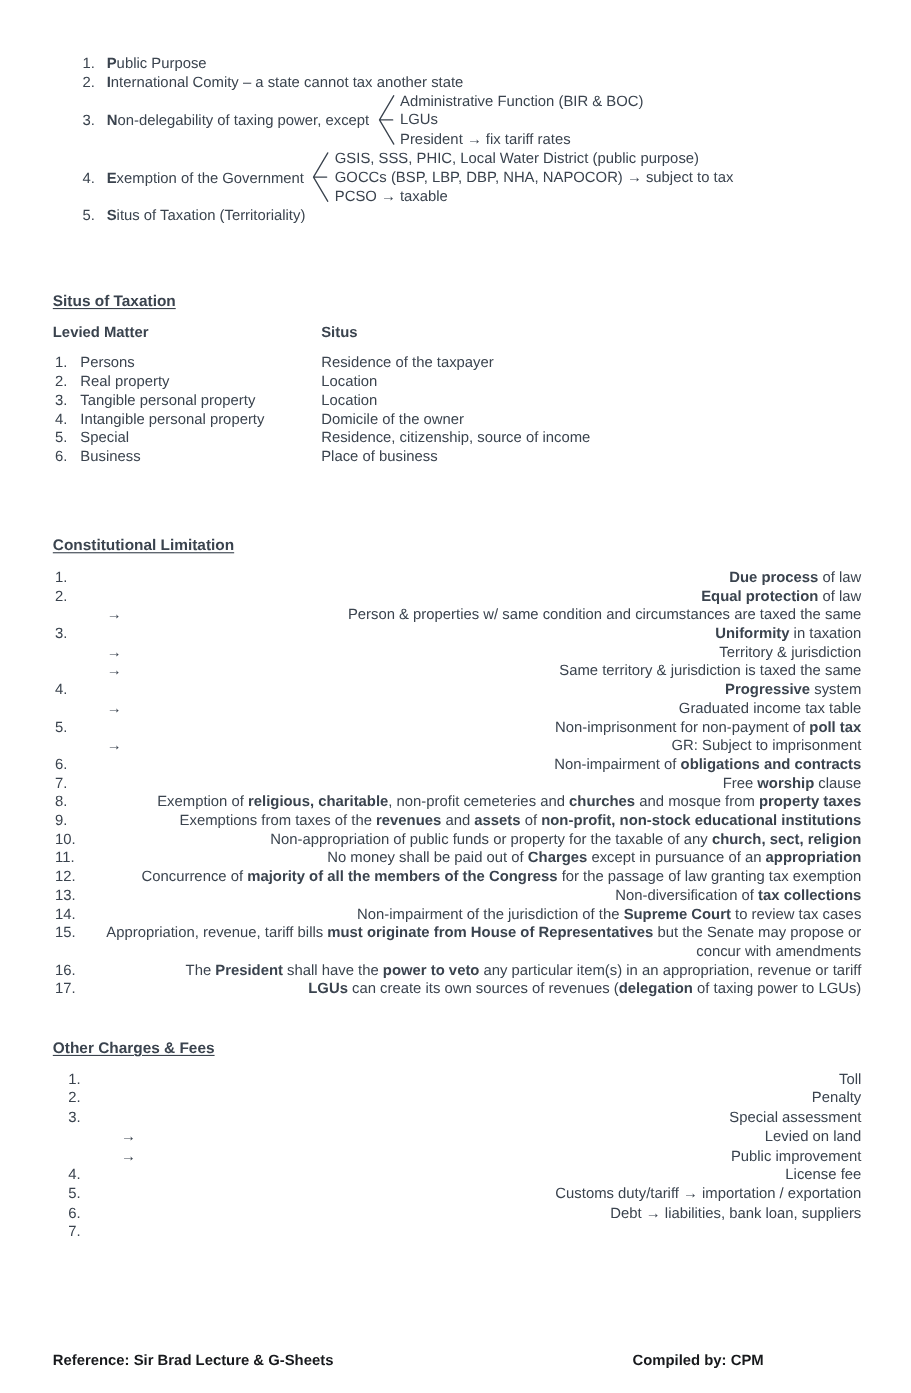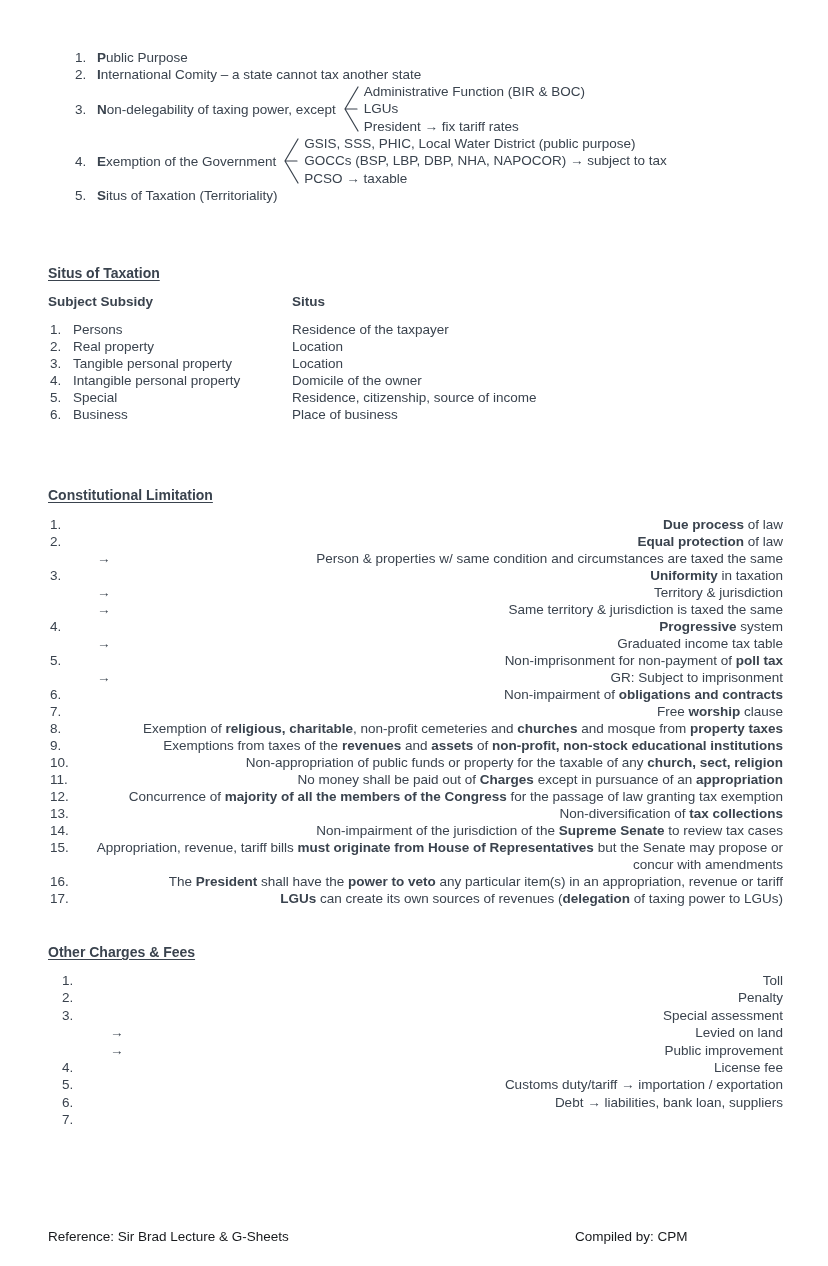--- a/index.html
+++ b/index.html
@@ -50,21 +50,21 @@
   #const-list .li.sub .arrow { width:23px; flex-shrink:0; }
   #other-list .li { padding-left:62px; line-height:17.4px; }
   #other-list .li .num { width:26px; flex-shrink:0; }
   #other-list .li.sub { padding-left:110px; }
   #other-list .li.sub .arrow { width:25px; flex-shrink:0; }
   .li .txt { flex:1;text-align:right; }
 
   
   .footer-left, .footer-right {
     position:absolute; top:1229px;
-    font-weight:normal; color:#17191c; line-height:16px;
+    font-weight:bold; color:#17191c; line-height:16px;
   }
   .footer-left { left:48px; }
   .footer-right { left:575px; }
 </style>
 </head>
 <body>
 
 <div class="section" id="sec-inherent">
 
   <div class="ih">
@@ -105,21 +105,21 @@
 
   <div class="ih">
     <span class="num">5.</span>
     <span class="txt"><b>S</b><span>itus of Taxation (Territoriality)</span></span>
   </div>
 </div>
 
 <div class="section" id="sec-situs">
   <div class="heading">Situs of Taxation</div>
   <div class="t-head">
-    <span class="h1">Subject Subsidy</span>
+    <span class="h1">Levied Matter</span>
     <span class="h2">Situs</span>
   </div>
   <div id="situs-rows">
       <div class="t-row">
         <span class="c-num">1.</span>
         <span class="c-subject">Persons</span>
         <span class="c-situs">Residence of the taxpayer</span>
       </div>
       <div class="t-row">
         <span class="c-num">2.</span>
@@ -219,21 +219,21 @@
       <div class="li">
         <span class="num">12.</span>
         <span class="txt"><span>Concurrence of </span><b>majority of all the members of the Congress</b><span> for the passage of law granting tax exemption</span></span>
       </div>
       <div class="li">
         <span class="num">13.</span>
         <span class="txt"><span>Non-diversification of </span><b>tax collections</b></span>
       </div>
       <div class="li">
         <span class="num">14.</span>
-        <span class="txt"><span>Non-impairment of the jurisdiction of the </span><b>Supreme Senate</b><span> to review tax cases</span></span>
+        <span class="txt"><span>Non-impairment of the jurisdiction of the </span><b>Supreme Court</b><span> to review tax cases</span></span>
       </div>
       <div class="li">
         <span class="num">15.</span>
         <span class="txt"><span>Appropriation, revenue, tariff bills </span><b>must originate from House of Representatives</b><span> but the Senate may propose or concur with amendments</span></span>
       </div>
       <div class="li">
         <span class="num">16.</span>
         <span class="txt"><span>The </span><b>President</b><span> shall have the </span><b>power to veto</b><span> any particular item(s) in an appropriation, revenue or tariff</span></span>
       </div>
       <div class="li">

